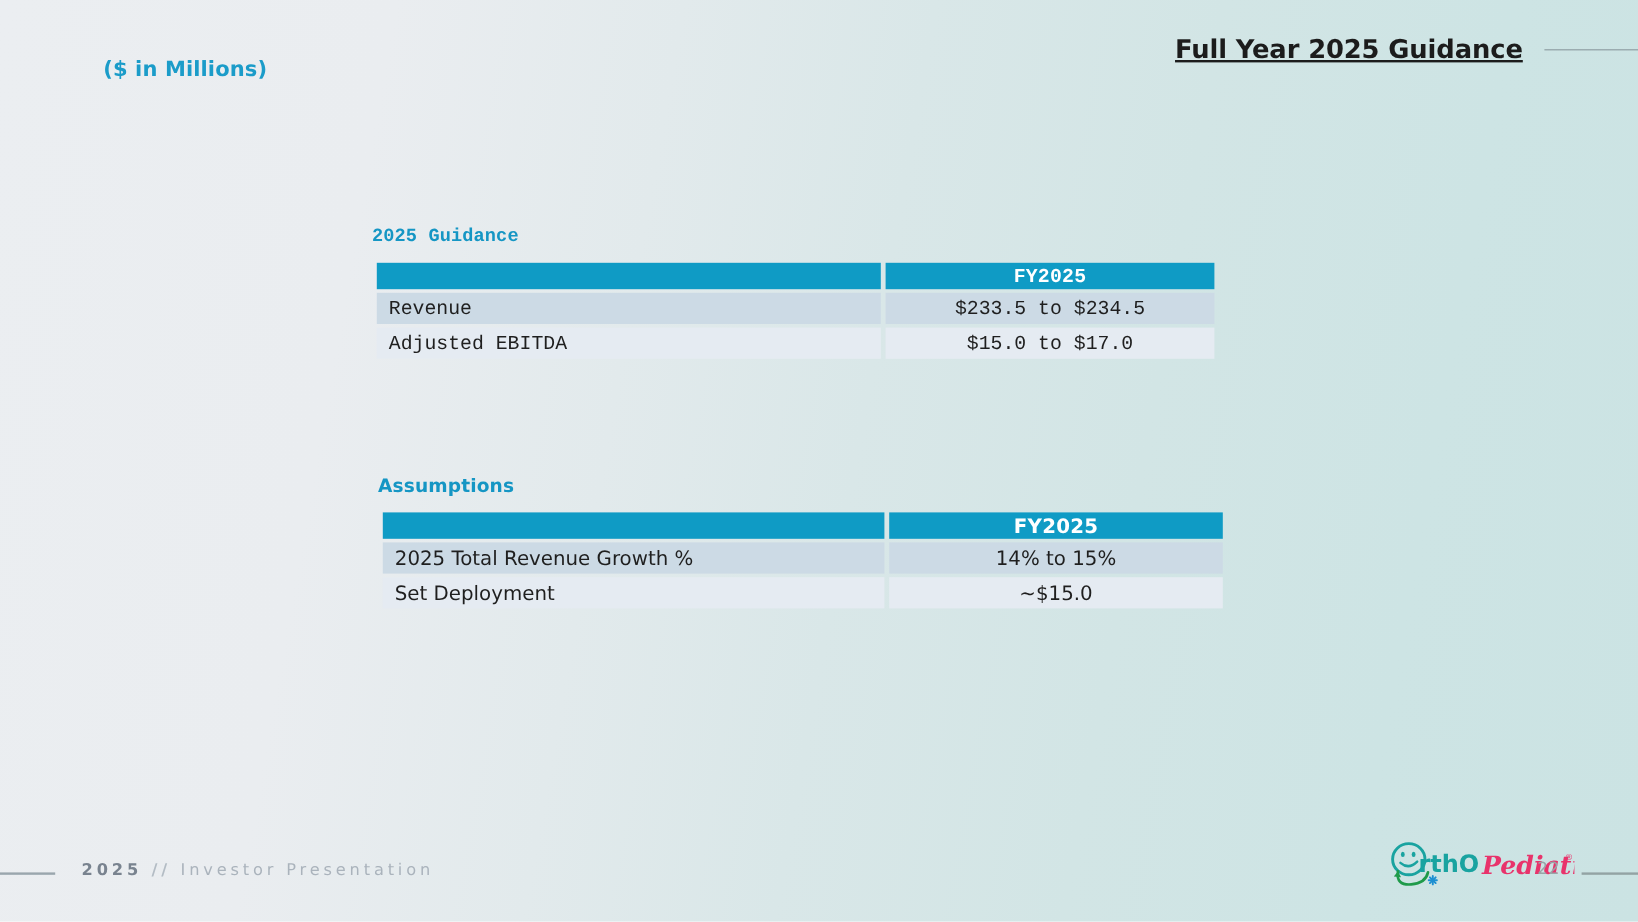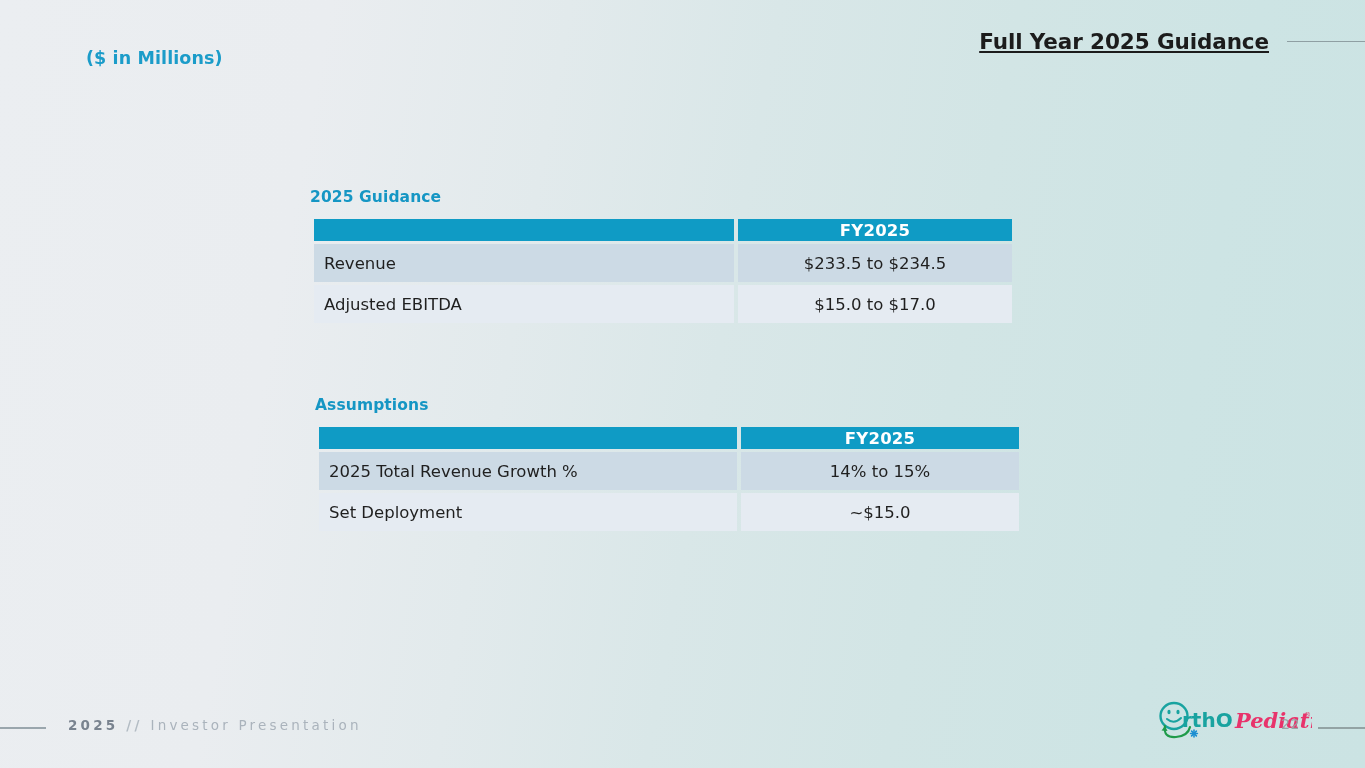--- a/index.html
+++ b/index.html
@@ -85,21 +85,21 @@
     font-weight: bold;
     text-align: center;
     height: 22px;
     vertical-align: middle;
     letter-spacing: 0.2px;
   }
   .hdr.blank { }
   .row-a { background: #ccdae5; }
   .row-b { background: #e5ebf2; }
   .cell {
-    height: 38px;
+    height: 26px;
     vertical-align: middle;
     font-size: 16.5px;
     color: #1f1f1f;
     font-weight: normal;
   }
   .cell.label { text-align: left; padding-left: 10px; }
   .cell.value { text-align: center; }
 
   
   .footer-rule-left {
@@ -153,21 +153,21 @@
 
 <div class="slide">
 
   <div class="unit-label">($ in Millions)</div>
 
   <div class="slide-title-wrap">
     <div class="slide-title">Full Year 2025 Guidance</div>
     <div class="title-rule"></div>
   </div>
 
-  <div class="section" style="left:310px; top:188px;">
+  <div class="section" style="left:310px; top:188px;font-family:Liberation Mono, monospace;">
     <div class="section-label">2025 Guidance</div>
     <table class="guide">
       <colgroup>
         <col style="width:420px">
         <col style="width:274px">
       </colgroup>
       <thead>
         <tr>
           <th class="hdr blank"></th>
           <th class="hdr">FY2025</th>

